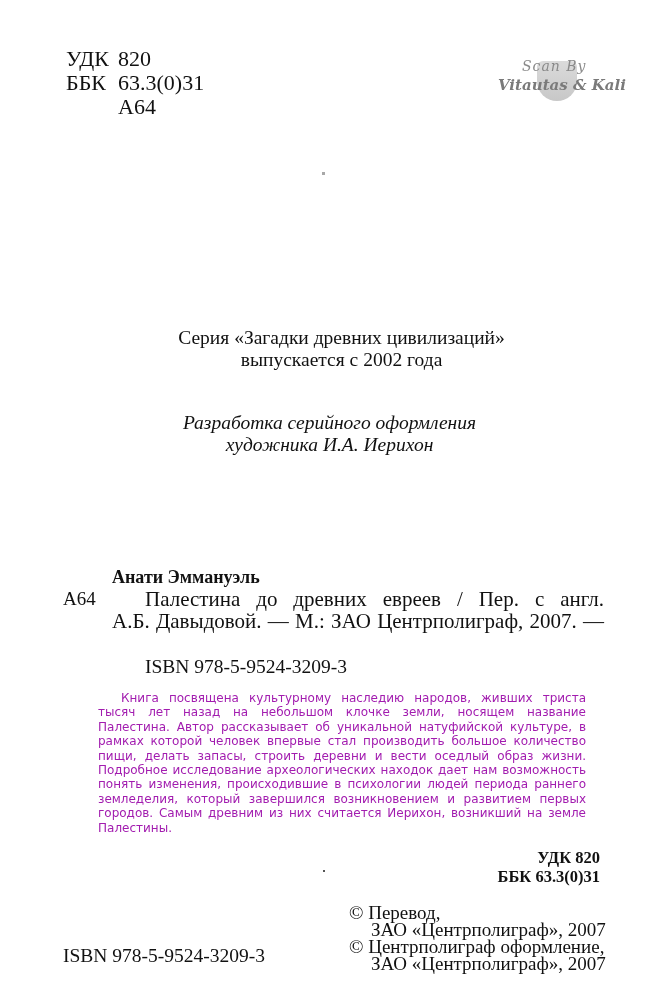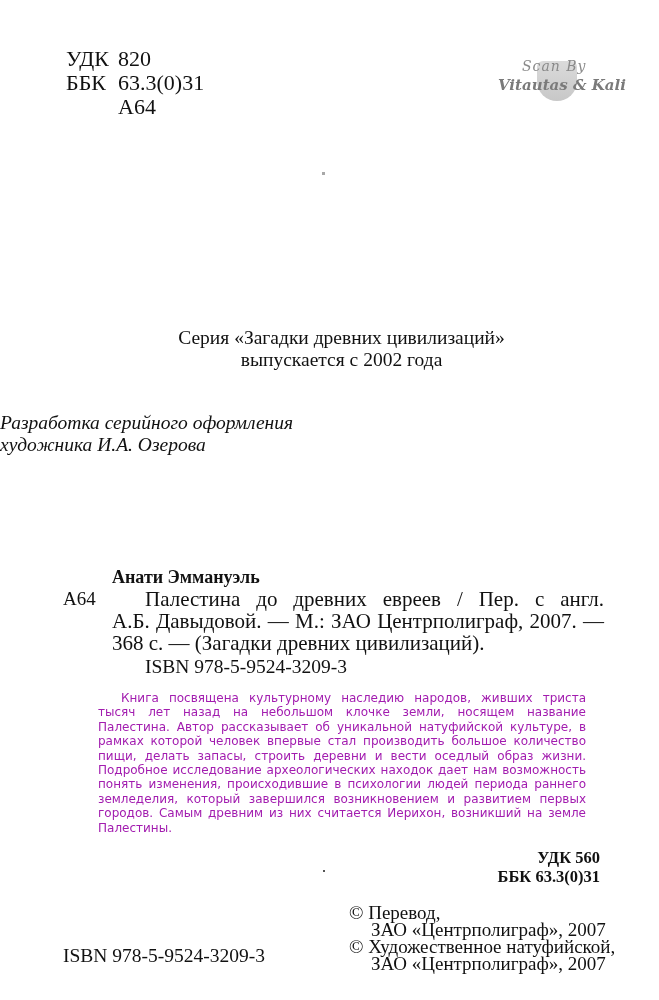--- a/index.html
+++ b/index.html
@@ -18,21 +18,21 @@
     .wm-shape { position: absolute; left: 45px; top: 3px; width: 40px; height: 40px;
       background: linear-gradient(180deg, #bdbdbd, #9a9a9a); border-radius: 6px 6px 20px 20px; opacity: 0.55; }
     .wm-text1 { position: absolute; left: 30px; top: 0px; font-family: "DejaVu Serif", serif; font-style: italic; font-size: 14px; color: #8a8a8a; letter-spacing: 1px; }
     .wm-text2 { position: absolute; left: 6px; top: 18px; font-family: "DejaVu Serif", serif; font-style: italic; font-size: 15px; color: #7a7a7a; white-space: nowrap; font-weight: bold; }
 
     .speck { left: 322px; top: 172px; width: 3px; height: 3px; background: #a8a8a8; }
     .speck2 { left: 323px; top: 870px; width: 2px; height: 2px; background: #555; }
 
     
     .series { left: 12px; width: 659px; top: 327px; text-align: center; font-size: 19.5px; line-height: 22px; }
-    .design { left: 0; width: 659px; top: 412px; text-align: left; font-size: 19.5px; line-height: 22px; font-style: italic; }
+    .design { left: 0; width: 659px; top: 412px; text-align: center; font-size: 19.5px; line-height: 22px; font-style: italic; }
 
     
     .author { left: 112px; top: 567px; font-size: 18px; font-weight: bold; }
     .card-idx { left: 63px; top: 588px; font-size: 19px; }
     .card { left: 112px; top: 588px; width: 492px; font-size: 21px; line-height: 22px; }
     .card .l1 { text-indent: 33px; text-align: justify; text-align-last: justify; }
     .card .l2 { text-align: justify; text-align-last: justify; }
     .isbn1 { left: 145px; top: 656px; font-size: 19.5px; }
 
     
@@ -74,43 +74,42 @@
 
 <div class="abs speck"></div>
 
 <div class="abs series">
   <div>Серия «Загадки древних цивилизаций»</div>
   <div>выпускается с 2002 года</div>
 </div>
 
 <div class="abs design">
   <div>Разработка серийного оформления</div>
-  <div>художника И.А. Озерова</div>
+  <div>художника И.А. Иерихон</div>
 </div>
 
 <div class="abs author">Анати Эммануэль</div>
 <div class="abs card-idx">А64</div>
 <div class="abs card">
   <div class="l1">Палестина до древних евреев / Пер. с англ.</div>
   <div class="l2">А.Б. Давыдовой. — М.: ЗАО Центрполиграф, 2007. —</div>
-  <div>368 с. — (Загадки древних цивилизаций).</div>
 </div>
 <div class="abs isbn1">ISBN 978-5-9524-3209-3</div>
 
 <div class="abs annot">
   <p>Книга посвящена культурному наследию народов, живших триста тысяч лет назад на небольшом клочке земли, носящем название Палестина. Автор рассказывает об уникальной натуфийской культуре, в рамках которой человек впервые стал производить большое количество пищи, делать запасы, строить деревни и вести оседлый образ жизни. Подробное исследование археологических находок дает нам возможность понять изменения, происходившие в психологии людей периода раннего земледелия, который завершился возникновением и развитием первых городов. Самым древним из них считается Иерихон, возникший на земле Палестины.</p>
 </div>
 
 <div class="abs speck2"></div>
 
 <div class="abs bot-class">
-  <div>УДК 560</div>
+  <div>УДК 820</div>
   <div>ББК 63.3(0)31</div>
 </div>
 
 <div class="abs copy">
   <div>© Перевод,</div>
   <div class="ind">ЗАО «Центрполиграф», 2007</div>
-  <div>© Художественное натуфийской,</div>
+  <div>© Центрполиграф оформление,</div>
   <div class="ind">ЗАО «Центрполиграф», 2007</div>
 </div>
 
 <div class="abs isbn2">ISBN 978-5-9524-3209-3</div>
 
 </body></html>

